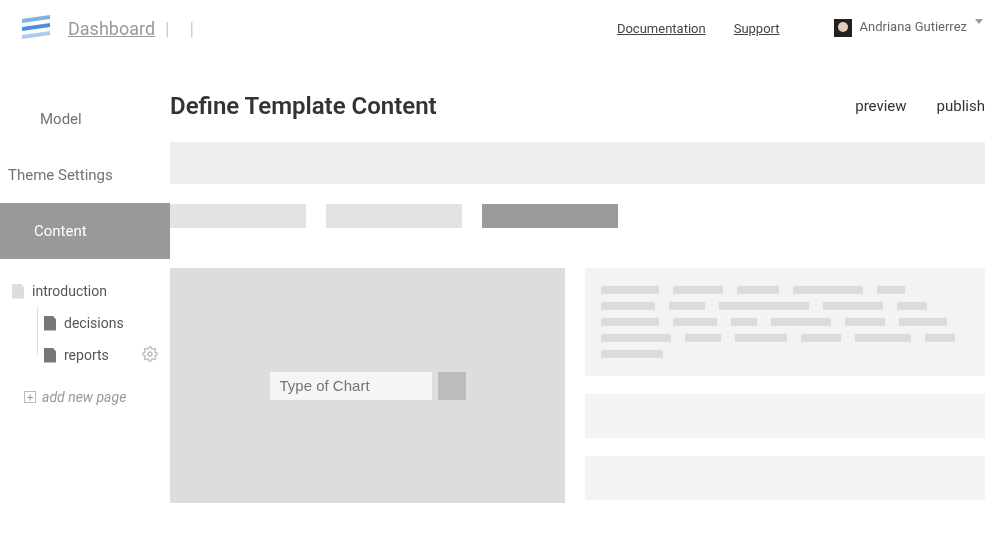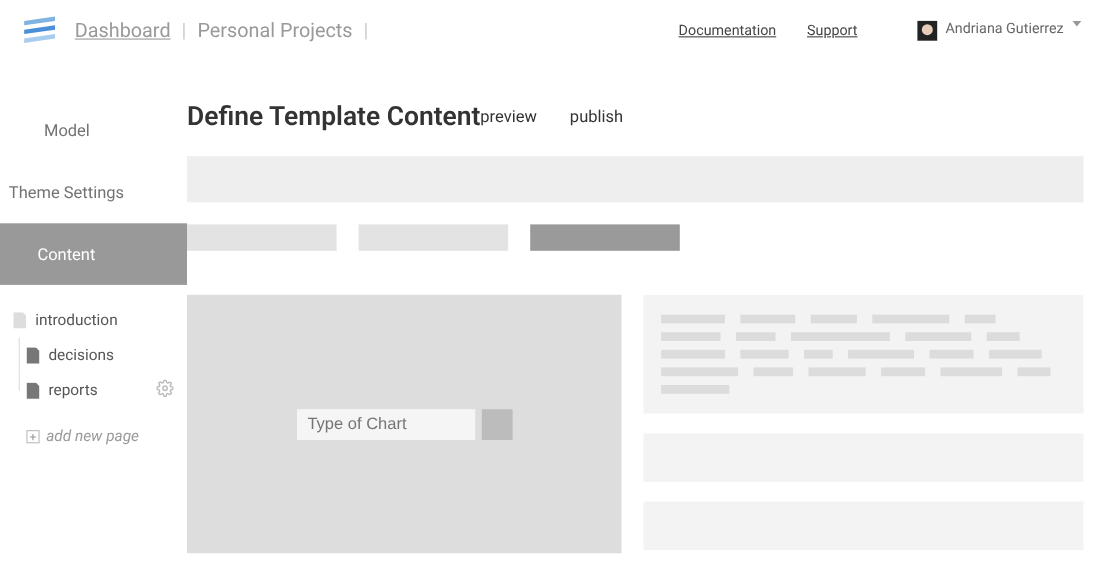--- a/index.html
+++ b/index.html
@@ -113,21 +113,21 @@
 }
 .tree-item {
   display: flex;
   align-items: center;
   height: 32px;
   font-size: 14px;
   color: #555;
   position: relative;
 }
 .tree-item.lvl0 { padding-left: 12px; }
-.tree-item.lvl1 { padding-left: 24px; }
+.tree-item.lvl1 { padding-left: 24px; margin-left: 20px; }
 .page-icon {
   width: 12px;
   height: 15px;
   background: #ddd;
   margin-right: 8px;
   position: relative;
   clip-path: polygon(0 0, 70% 0, 100% 25%, 100% 100%, 0 100%);
 }
 .page-icon.dark { background: #777; }
 .gear-wrap {
@@ -176,20 +176,21 @@
 }
 
 
 .content {
   flex: 1;
   padding: 0 18px 0 0;
 }
 .content-header {
   display: flex;
   align-items: center;
+  justify-content: space-between;
   height: 56px;
   margin-top: 22px;
 }
 .page-title {
   font-size: 24px;
   font-weight: 600;
   color: #333;
 }
 .content-actions {
   display: flex;
@@ -279,21 +280,20 @@
 
 <div class="header">
   <svg class="logo-icon" viewBox="0 0 32 30">
     <path d="M2 6 L30 2 L30 6 L2 10 Z" fill="#7fb3e0"></path>
     <path d="M2 14 L30 10 L30 14 L2 18 Z" fill="#4a90d9"></path>
     <path d="M2 22 L30 18 L30 22 L2 26 Z" fill="#a9cdef"></path>
   </svg>
   <div class="breadcrumb">
     <span class="bc active">Dashboard</span>
     <span class="sep">|</span>
-    <span class="bc">Personal Projects</span>
     <span class="sep">|</span>
   </div>
   <div class="header-right">
     <a>Documentation</a>
     <a>Support</a>
     <div class="user">
       <span class="avatar"></span>
       <span class="user-name">Andriana Gutierrez</span>
       <span class="caret-down"></span>
     </div>

